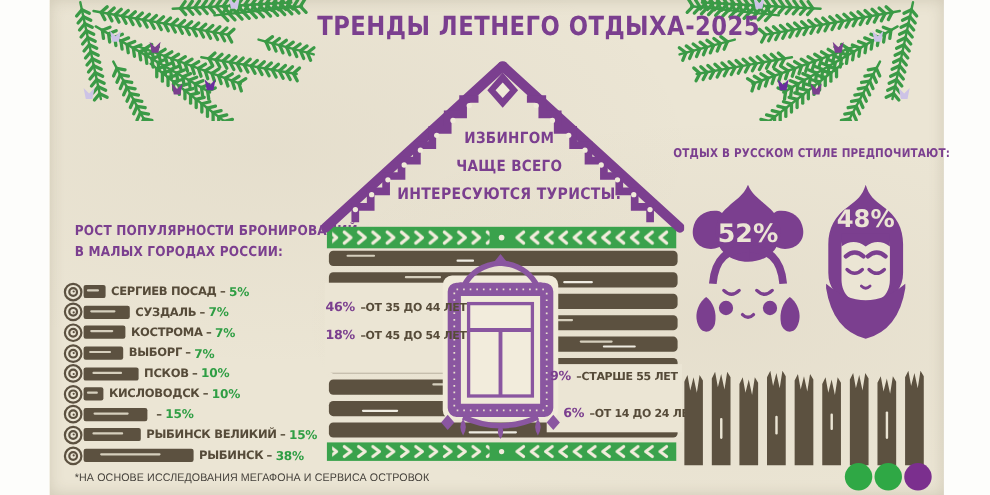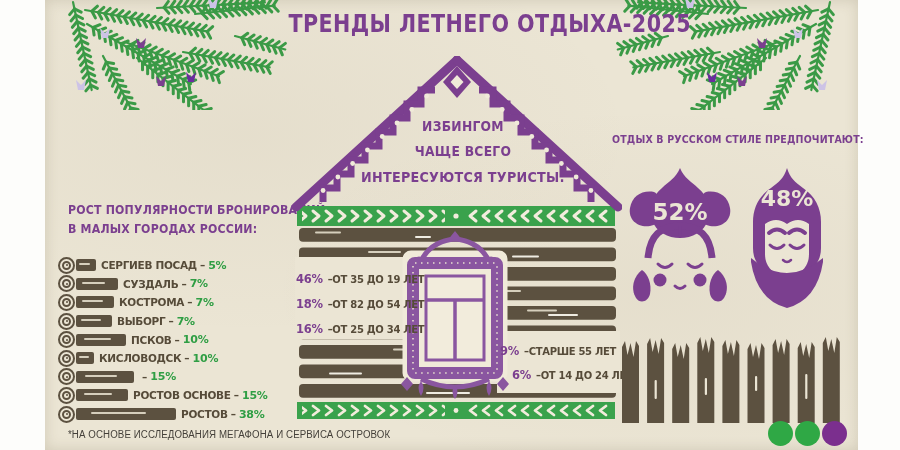--- a/index.html
+++ b/index.html
@@ -678,28 +678,28 @@
       </div>
     <div class="crow">
         <span class="ring"></span>
         <span class="logbar" style="width:58px"></span>
         <span class="cdash">–</span>
         <span class="cpct">15%</span>
       </div>
     <div class="crow">
         <span class="ring"></span>
         <span class="logbar" style="width:52px"></span>
-        <span class="cname">РОСТОВ ОСНОВЕ</span>
+        <span class="cname">РЫБИНСК ВЕЛИКИЙ</span>
         <span class="cdash">–</span>
         <span class="cpct">15%</span>
       </div>
     <div class="crow">
         <span class="ring"></span>
         <span class="logbar" style="width:100px"></span>
-        <span class="cname">РОСТОВ</span>
+        <span class="cname">РЫБИНСК</span>
         <span class="cdash">–</span>
         <span class="cpct">38%</span>
       </div>
   </div>
 
   <svg class="abs" style="left:295px;top:227px" width="325" height="176" viewBox="0 0 325 176">
     <g id="logs">
         <rect x="4" y="1" width="317" height="13.8" rx="4" fill="#5c5140"></rect>
         <rect x="20" y="4.5" width="26" height="2" rx="1" fill="#ebe5d4" opacity="0.85"></rect>
         <rect x="120" y="9" width="16" height="2" rx="1" fill="#fffdf4" opacity="0.9"></rect>
@@ -805,25 +805,24 @@
     <line x1="29" y1="71" x2="87" y2="71" stroke="#8a56a0" stroke-width="3.5"></line>
     <line x1="58" y1="71" x2="58" y2="131" stroke="#8a56a0" stroke-width="3.5"></line>
     <path d="M24 150 Q58 166 92 150" fill="none" stroke="#8a56a0" stroke-width="5"></path>
     <path d="M24 152 q5 7 0 15 q-5 -8 0 -15" fill="#8a56a0"></path>
     <path d="M58 156 q5 7 0 14 q-5 -7 0 -14" fill="#8a56a0"></path>
     <path d="M92 152 q5 7 0 15 q-5 -8 0 -15" fill="#8a56a0"></path>
     <polygon points="10,148 16,155 10,162 4,155" fill="#8a56a0"></polygon>
     <polygon points="106,148 112,155 106,162 100,155" fill="#8a56a0"></polygon>
   </svg>
 
-  <div class="abs statrow" style="left:296px;top:268px"><span class="spct">46%</span><span class="slab">–ОТ 35 ДО 19 ЛЕТ</span></div>
-  <div class="abs statrow" style="left:296px;top:293px"><span class="spct">18%</span><span class="slab">–ОТ 82 ДО 54 ЛЕТ</span></div>
-  <div class="abs statrow" style="left:296px;top:318px"><span class="spct">16%</span><span class="slab">–ОТ 25 ДО 34 ЛЕТ</span></div>
-
-  <div class="abs statrow" style="left:500px;top:340px"><span class="spct">9%</span><span class="slab">–СТАРШЕ 55 ЛЕТ</span></div>
+  <div class="abs statrow" style="left:296px;top:268px"><span class="spct">46%</span><span class="slab">–ОТ 35 ДО 44 ЛЕТ</span></div>
+  <div class="abs statrow" style="left:296px;top:293px"><span class="spct">18%</span><span class="slab">–ОТ 45 ДО 54 ЛЕТ</span></div>
+
+  <div class="abs statrow" style="left:500px;top:330px"><span class="spct">9%</span><span class="slab">–СТАРШЕ 55 ЛЕТ</span></div>
   <div class="abs statrow" style="left:512px;top:364px"><span class="spct">6%</span><span class="slab">–ОТ 14 ДО 24 ЛЕТ</span></div>
 
   <div class="abs disp rhead">ОТДЫХ В РУССКОМ СТИЛЕ ПРЕДПОЧИТАЮТ:</div>
 
   <svg class="abs" style="left:624px;top:166px" width="112" height="140" viewBox="0 0 112 140">
     <path d="M30 26 C18 24 8 30 6 42 C4 54 14 62 26 60 C36 58 40 48 38 40 C36 32 34 28 30 26 Z" fill="#7b3f8f"></path>
     <path d="M82 26 C94 24 104 30 106 42 C108 54 98 62 86 60 C76 58 72 48 74 40 C76 32 78 28 82 26 Z" fill="#7b3f8f"></path>
     <path d="M56 2 C60 12 68 16 74 22 C84 30 88 42 84 54 C80 66 68 72 56 72 C44 72 32 66 28 54 C24 42 28 30 38 22 C44 16 52 12 56 2 Z" fill="#7b3f8f"></path>
     <text class="facepct" x="56" y="54" font-size="23" text-anchor="middle">52%</text>
     <path d="M24 92 C26 68 38 60 56 60 C74 60 86 68 88 92" fill="none" stroke="#7b3f8f" stroke-width="7"></path>

